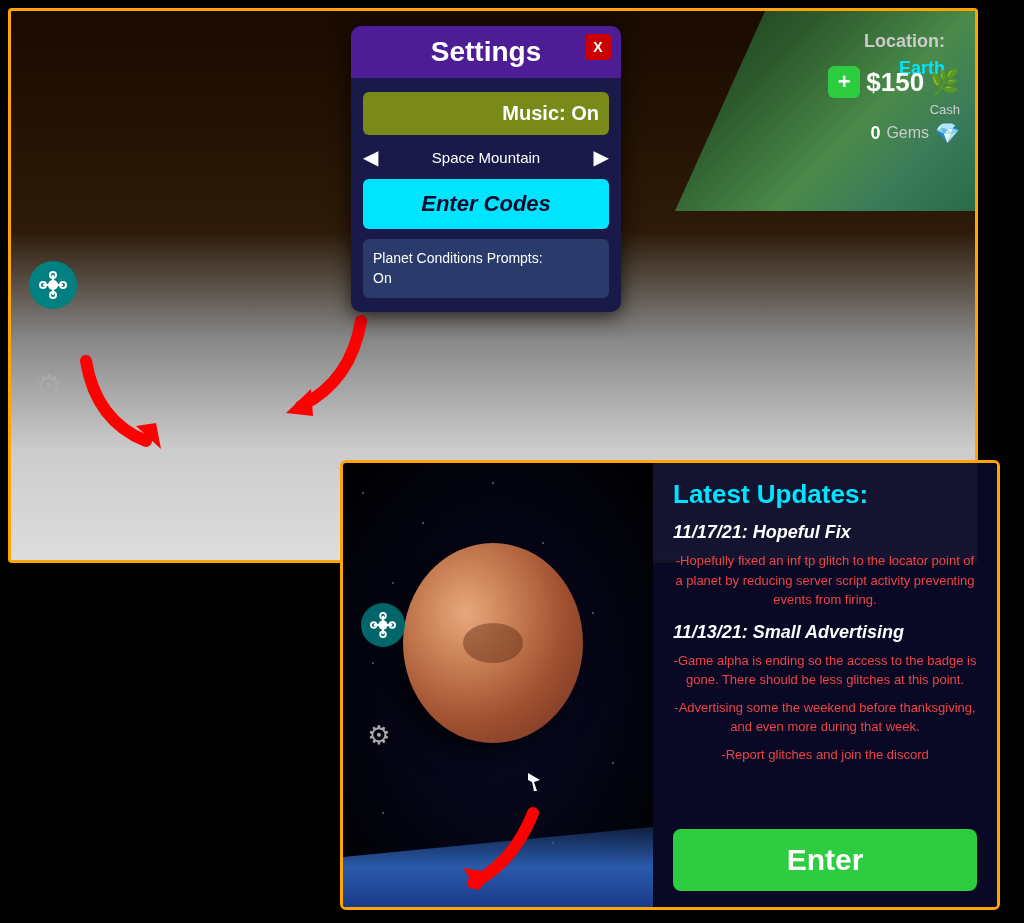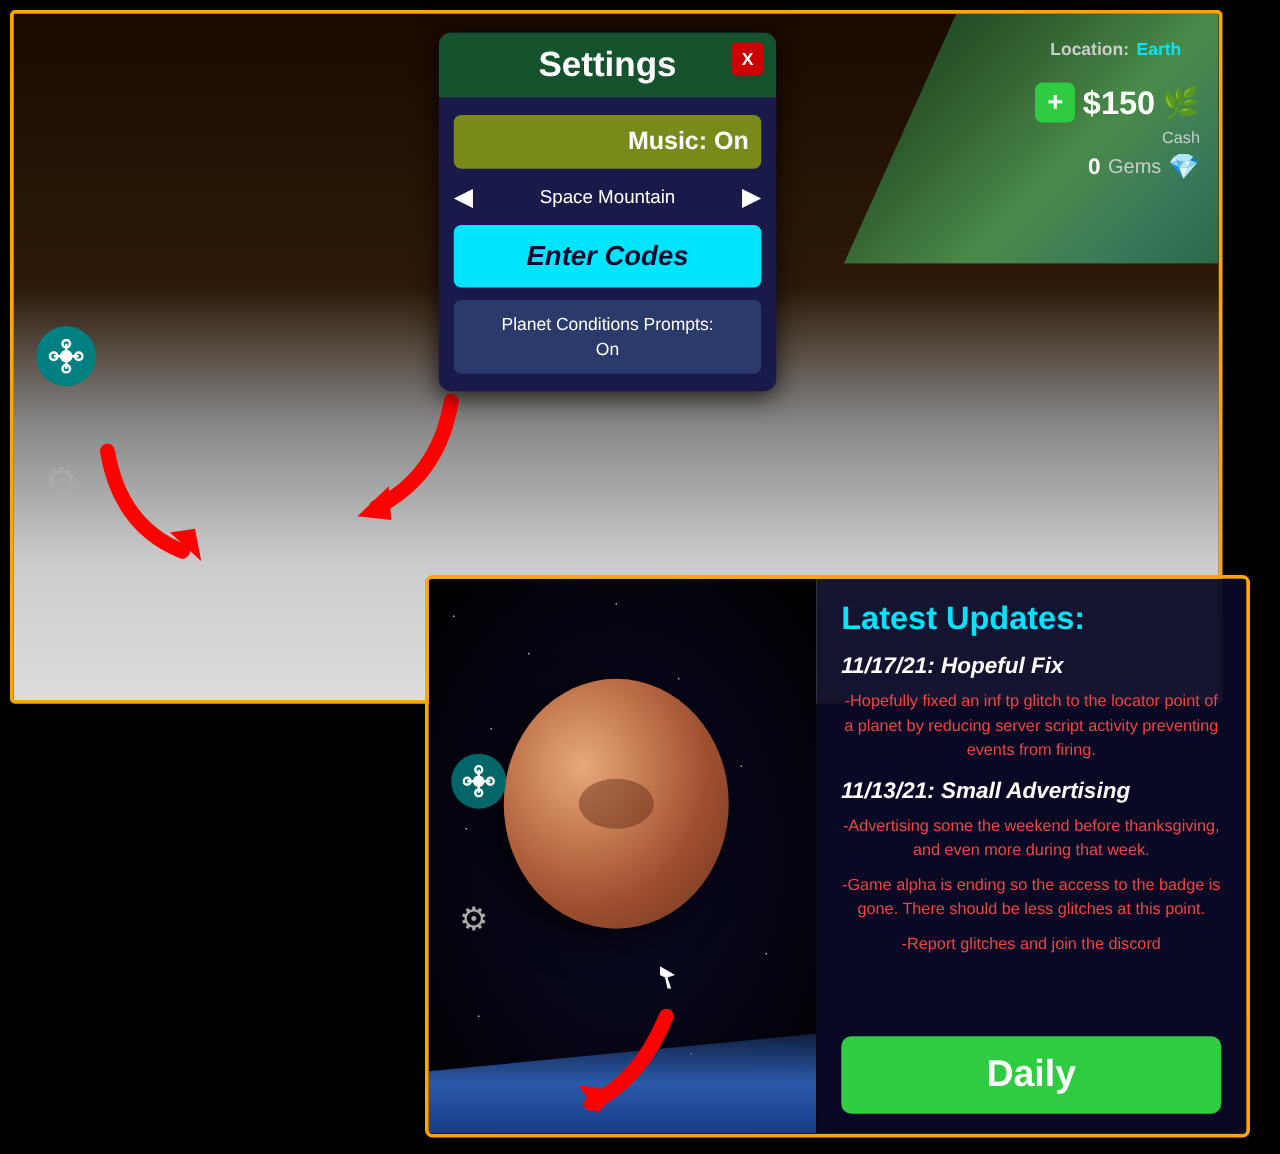--- a/index.html
+++ b/index.html
@@ -34,25 +34,26 @@
       background: linear-gradient(135deg, #1a3a1a 0%, #2d5a2d 30%, #4a8a4a 60%, #3a7a5a 80%, #2a6a4a 100%);
       clip-path: polygon(30% 0%, 100% 0%, 100% 100%, 0% 100%);
     }
 
     
     .location-badge {
       position: absolute;
       top: 20px;
       right: 30px;
       color: white;
-      font-size: 14px;
+      font-size: 18px;
       font-weight: bold;
       display: flex;
       align-items: flex-end;
       gap: 6px;
+      flex-direction: column;
     }
     .location-label {
       color: #ccc;
     }
     .location-value {
       color: #00e5ff;
     }
 
     
     .currency-display {
@@ -151,21 +152,21 @@
       position: absolute;
       top: 15px;
       left: 340px;
       width: 270px;
       background: #1a1a4a;
       border-radius: 10px;
       overflow: hidden;
       box-shadow: 0 4px 20px rgba(0,0,0,0.7);
     }
     .settings-header {
-      background: #14532d;
+      background: #4c1d95;
       padding: 10px 20px;
       text-align: center;
       position: relative;
     }
     .settings-title {
       color: white;
       font-size: 28px;
       font-weight: bold;
     }
     .settings-close {
@@ -238,21 +239,20 @@
       padding: 10px;
       text-align: center;
       border-radius: 6px;
       cursor: pointer;
     }
     .planet-conditions-btn {
       background: #2a3a6a;
       color: white;
       font-size: 14px;
       padding: 10px;
-      text-align: center;
       border-radius: 6px;
       cursor: pointer;
       line-height: 1.4;
     }
 
     
     .bottom-panel {
       position: absolute;
       top: 460px;
       left: 340px;
@@ -510,18 +510,18 @@
         <polygon points="30,65 45,88 60,70" fill="red"></polygon>
       </svg>
     </div>
   </div>
 
   <div class="updates-panel">
     <div class="updates-title">Latest Updates:</div>
     <div class="update-date">11/17/21: Hopeful Fix</div>
     <div class="update-text">-Hopefully fixed an inf tp glitch to the locator point of a planet by reducing server script activity preventing events from firing.</div>
     <div class="update-date">11/13/21: Small Advertising</div>
+    <div class="update-text">-Game alpha is ending so the access to the badge is gone. There should be less glitches at this point.</div>
     <div class="update-text">-Advertising some the weekend before thanksgiving, and even more during that week.</div>
-    <div class="update-text">-Game alpha is ending so the access to the badge is gone. There should be less glitches at this point.</div>
     <div class="update-text">-Report glitches and join the discord</div>
-    <button class="play-btn">Daily</button>
+    <button class="play-btn">Enter</button>
   </div>
 </div>
 
 </body></html>

